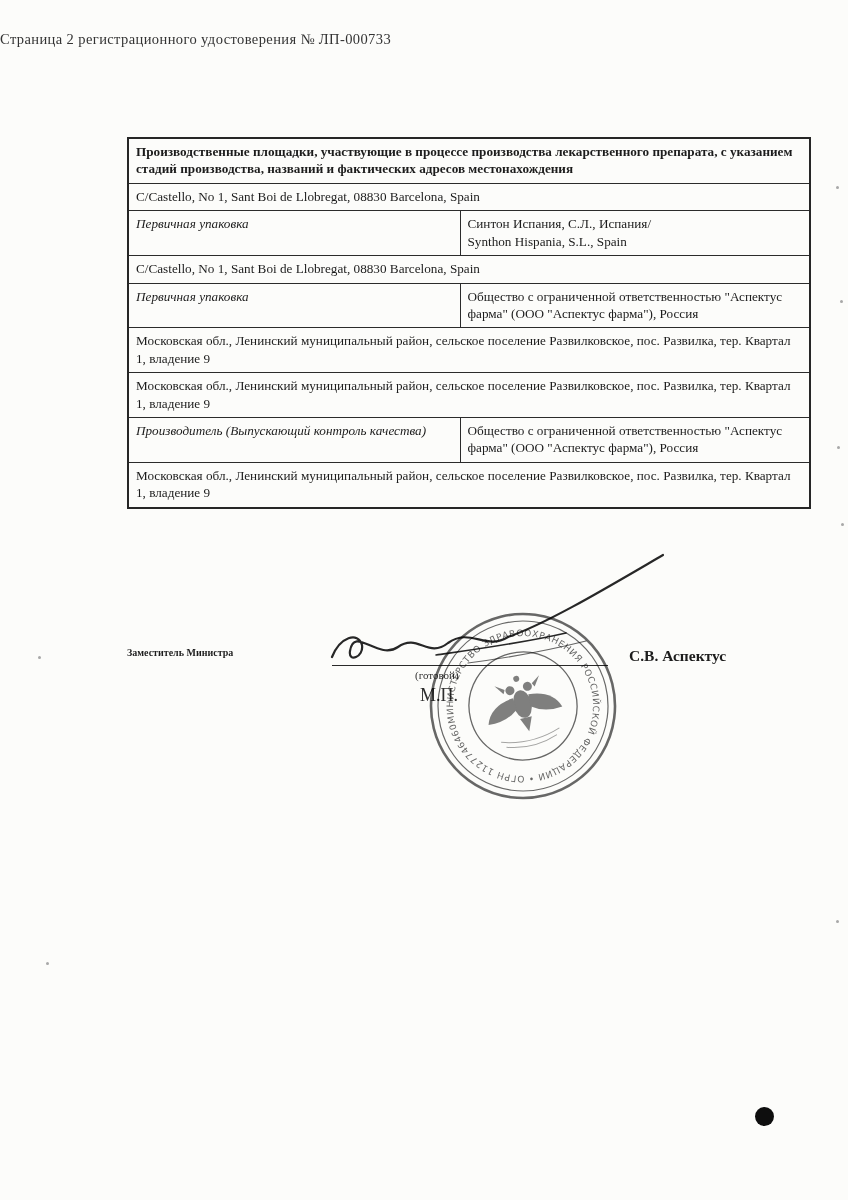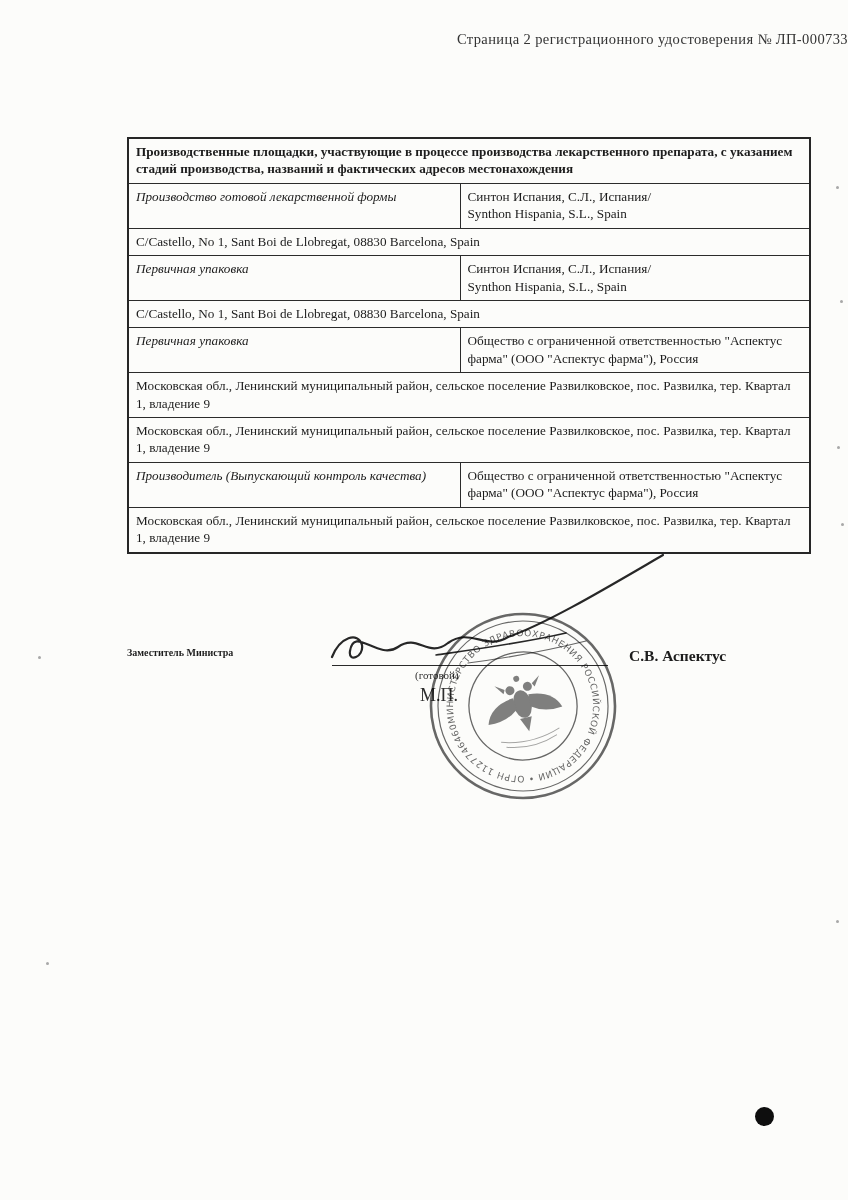--- a/index.html
+++ b/index.html
@@ -12,21 +12,21 @@
     background: #fcfcfa;
     overflow: hidden;
     font-family: "Liberation Serif", serif;
     color: #1d1d1d;
   }
   .page-header {
     position: absolute;
     top: 31px;
     left: 0;
     width: 100%;
-    text-align: right;
+    text-align: left;
     font-size: 14.5px;
     letter-spacing: 0.4px;
     color: #333;
   }
   table.sites-table {
     position: absolute;
     left: 127px;
     top: 137px;
     width: 684px;
     border-collapse: collapse;
@@ -97,25 +97,20 @@
 <div class="page">
 
   <div class="page-header">Страница 2 регистрационного удостоверения № ЛП-000733</div>
 
   <table class="sites-table">
     <tbody>
       <tr>
         <td colspan="2" class="title-cell">Производственные площадки, участвующие в процессе производства лекарственного препарата, с указанием стадий производства, названий и фактических адресов местонахождения</td>
       </tr>
 
-      <tr>
-        <td class="stage-cell">Производство  готовой лекарственной формы</td>
-        <td class="value-cell">Синтон Испания, С.Л., Испания/
-Synthon Hispania, S.L., Spain</td>
-      </tr>
       <tr>
         <td colspan="2" class="addr-cell">C/Castello, No 1, Sant Boi de Llobregat, 08830 Barcelona, Spain</td>
       </tr>
 
       <tr>
         <td class="stage-cell">Первичная упаковка</td>
         <td class="value-cell">Синтон Испания, С.Л., Испания/
 Synthon Hispania, S.L., Spain</td>
       </tr>
       <tr>

